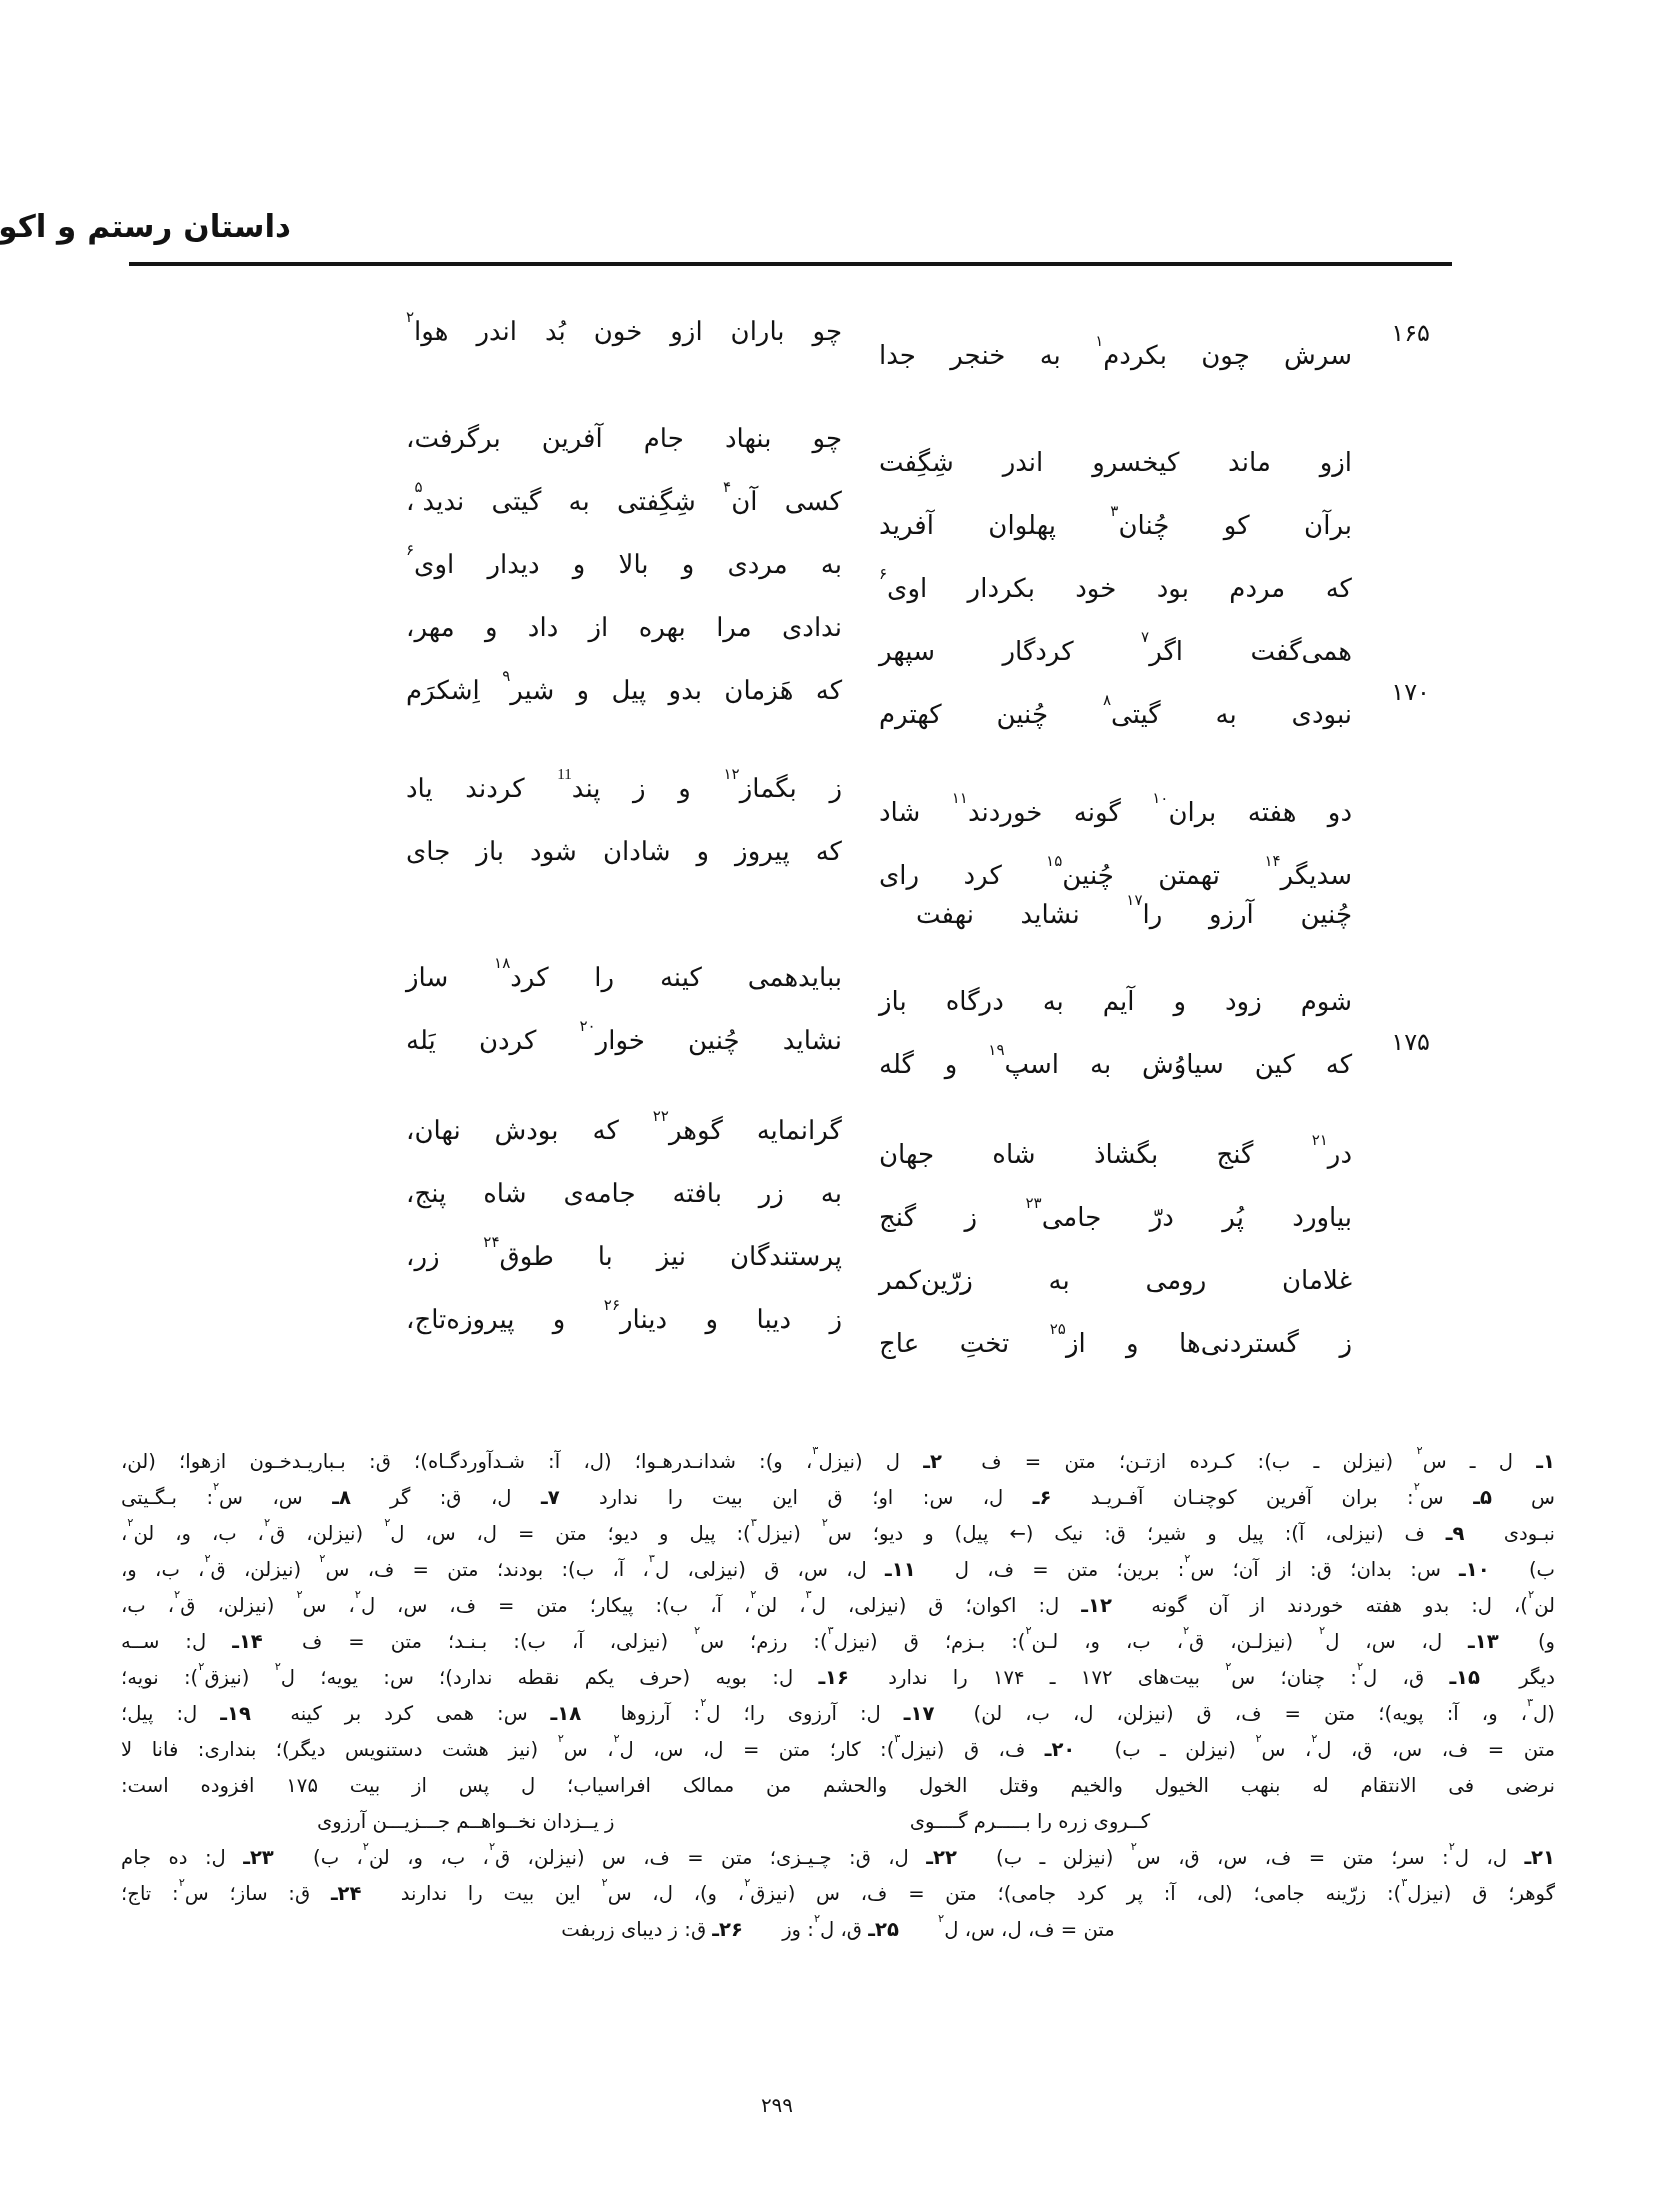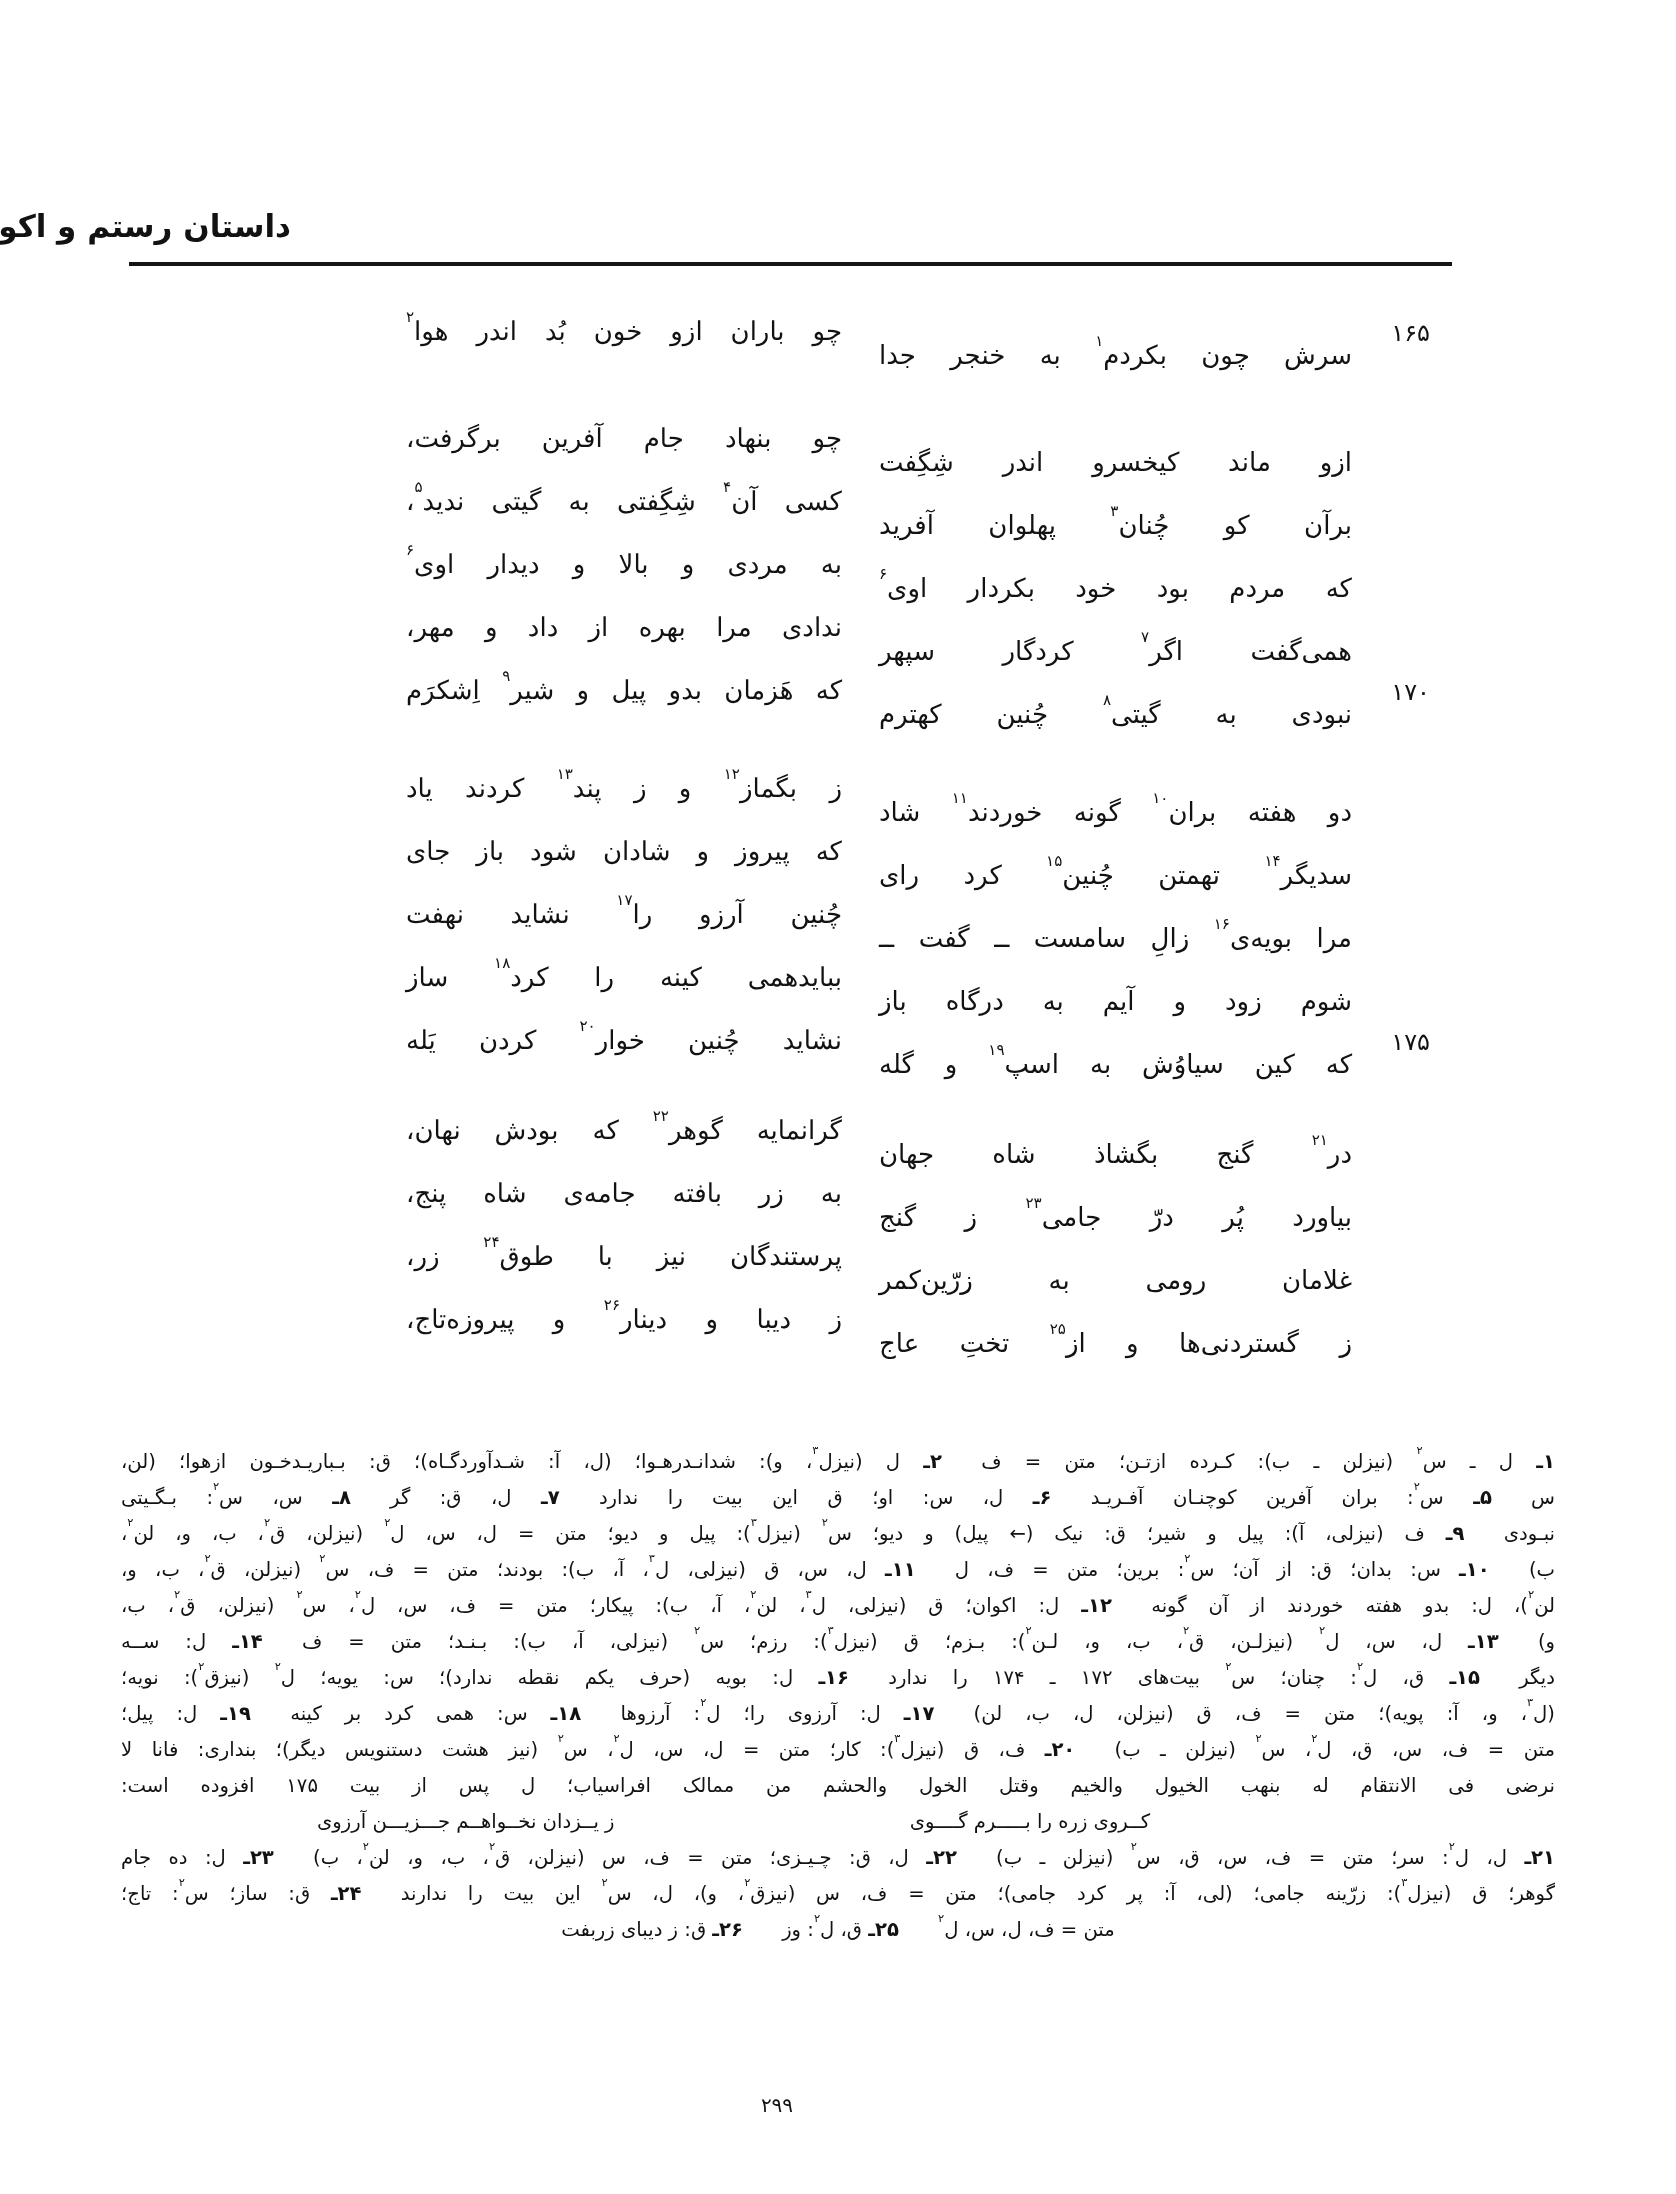--- a/index.html
+++ b/index.html
@@ -131,30 +131,29 @@
       <span class="hemi hemi-l">ندادی مرا بهره از داد و مهر،</span>
     </div>
     <div class="verse-row">
       <span class="vnum">۱۷۰</span>
       <span class="hemi hemi-r">نبودی به گیتی<sup>۸</sup> چُنین کهترم</span>
       <span class="hemi hemi-l">که هَزمان بدو پیل و شیر<sup>۹</sup> اِشکرَم</span>
     </div>
     <div class="verse-row group-start-2">
       <span class="vnum"></span>
       <span class="hemi hemi-r">دو هفته بران<sup>۱۰</sup> گونه خوردند<sup>۱۱</sup> شاد</span>
-      <span class="hemi hemi-l">ز بگماز<sup>۱۲</sup> و ز پند<sup>۱۳</sup> کردند یاد</span>
+      <span class="hemi hemi-l">ز بگماز<sup>۱۲</sup> و ز پند<sup>11</sup> کردند یاد</span>
     </div>
     <div class="verse-row">
       <span class="vnum"></span>
       <span class="hemi hemi-r">سدیگر<sup>۱۴</sup> تهمتن چُنین<sup>۱۵</sup> کرد رای</span>
       <span class="hemi hemi-l">که پیروز و شادان شود باز جای</span>
     </div>
     <div class="verse-row">
       <span class="vnum"></span>
-      <span class="hemi hemi-r">مرا بویه‌ی<sup>۱۶</sup> زالِ سامست ــ گفت ــ</span>
       <span class="hemi hemi-l">چُنین آرزو را<sup>۱۷</sup> نشاید نهفت</span>
     </div>
     <div class="verse-row">
       <span class="vnum"></span>
       <span class="hemi hemi-r">شوم زود و آیم به درگاه باز</span>
       <span class="hemi hemi-l">ببایدهمی کینه را کرد<sup>۱۸</sup> ساز</span>
     </div>
     <div class="verse-row">
       <span class="vnum">۱۷۵</span>
       <span class="hemi hemi-r">که کین سیاوُش به اسپ<sup>۱۹</sup> و گله</span>

